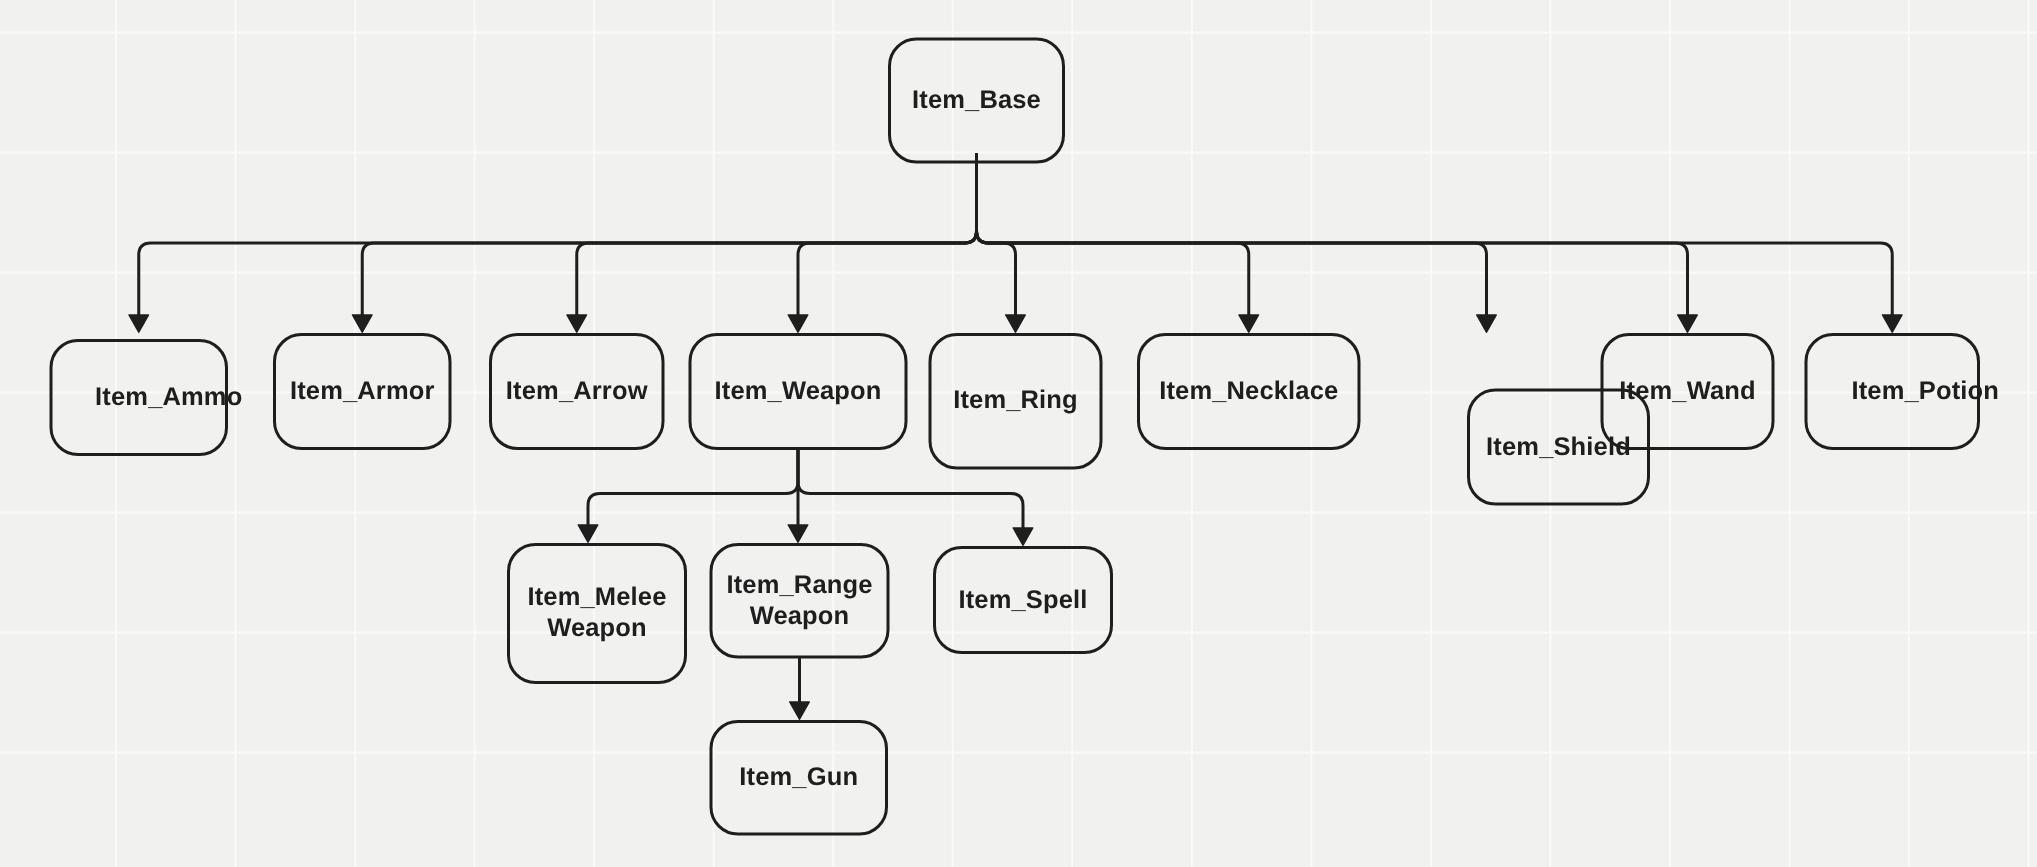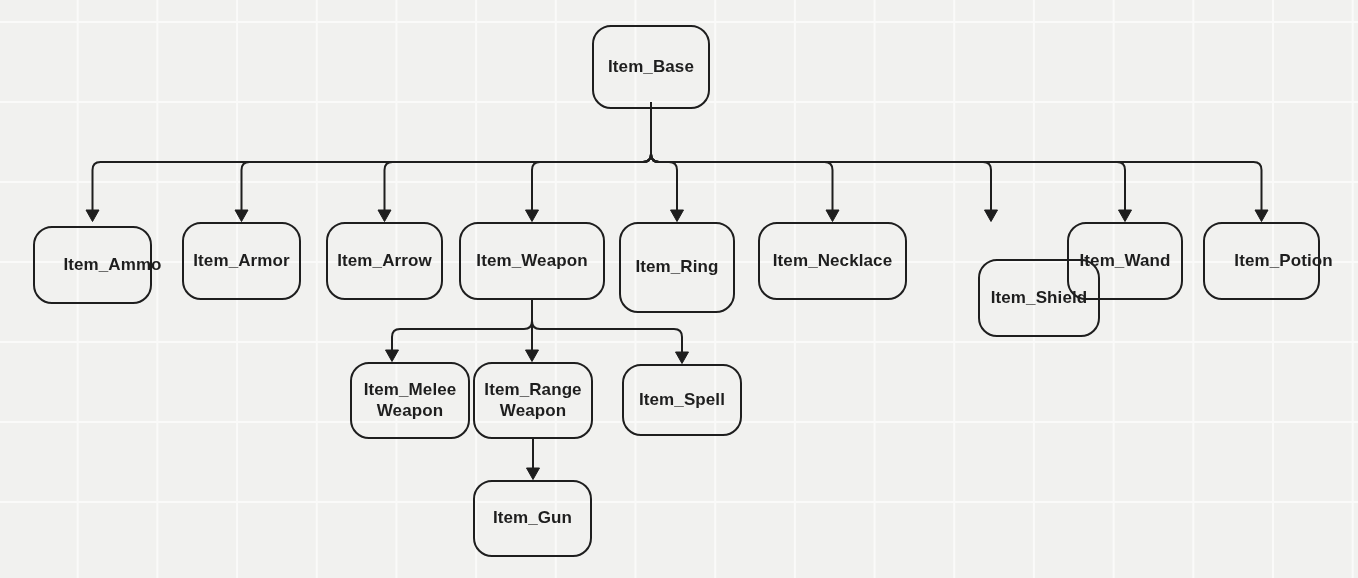--- a/index.html
+++ b/index.html
@@ -121,21 +121,21 @@
       </div>
       <div class="node" style="left: 978px; top: 222px; width: 122px; height: 78px; margin-top: 37px;">
         <span class="node-label">Item_Shield</span>
       </div>
       <div class="node" style="left: 1067px; top: 222px; width: 116px; height: 78px;">
         <span class="node-label">Item_Wand</span>
       </div>
       <div class="node" style="left: 1203px; top: 222px; width: 117px; height: 78px; padding-left: 44px;">
         <span class="node-label">Item_Potion</span>
       </div>
-      <div class="node" style="left: 350px; top: 362px; width: 120px; height: 77px;">
+      <div class="node" style="left: 338px; top: 362px; width: 120px; height: 94px;">
         <span class="node-label">Item_Melee
 Weapon</span>
       </div>
       <div class="node" style="left: 473px; top: 362px; width: 120px; height: 77px;">
         <span class="node-label">Item_Range
 Weapon</span>
       </div>
       <div class="node" style="left: 622px; top: 364px; width: 120px; height: 72px;">
         <span class="node-label">Item_Spell</span>
       </div>

